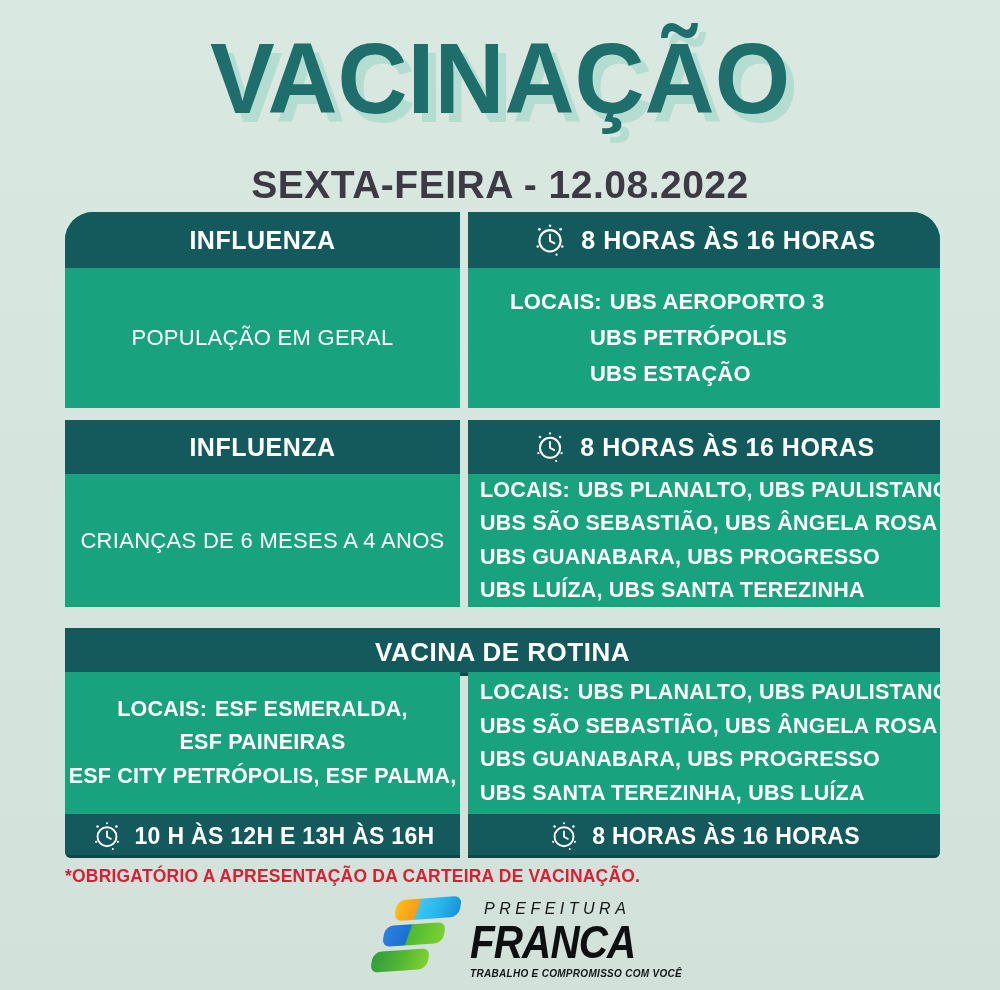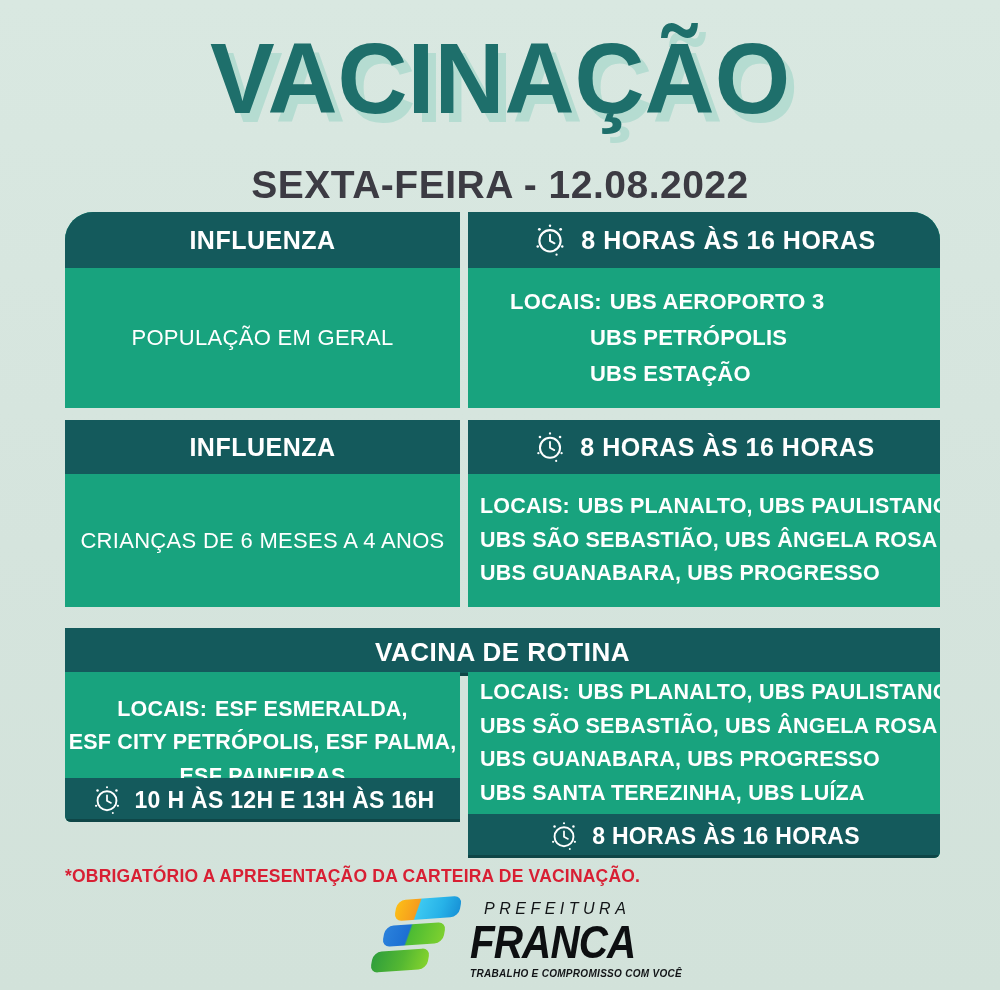--- a/index.html
+++ b/index.html
@@ -22,21 +22,21 @@
   
   .card{position:absolute;background:#18a37e;color:#fff;overflow:hidden;}
   .card-header{
     background:#145a5c;display:flex;align-items:center;justify-content:center;
     gap:13px;font-size:25px;font-weight:bold;letter-spacing:.5px;
   }
   .card1L{left:65px;top:212px;width:395px;height:196px;border-top-left-radius:28px;}
   .card1R{left:468px;top:212px;width:472px;height:196px;border-top-right-radius:28px;}
   .card2L{left:65px;top:420px;width:395px;height:187px;}
   .card2R{left:468px;top:420px;width:472px;height:187px;}
-  .card3L{left:65px;top:672px;width:395px;height:150px;border-bottom-left-radius:6px;}
+  .card3L{left:65px;top:672px;width:395px;height:186px;border-bottom-left-radius:6px;}
   .card3R{left:468px;top:672px;width:472px;height:186px;border-bottom-right-radius:6px;}
   .h56{height:56px;} .h54{height:54px;}
   .card-body{display:flex;flex-direction:column;justify-content:center;}
   .body1{height:140px;} .body2{height:133px;} .body3{height:142px;}
   .centered{align-items:center;text-align:center;}
   .aud{font-size:22px;font-weight:normal;line-height:36px;letter-spacing:.3px;}
   .loc-line{font-size:21.5px;font-weight:bold;line-height:33.5px;letter-spacing:.2px;white-space:nowrap;}
   .hang{padding-left:42px;font-size:22px;line-height:36px;}
   .hang-indent{padding-left:122px;font-size:22px;line-height:36px;}
   .flush{padding-left:12px;}
@@ -130,30 +130,31 @@
           <circle cx="37" cy="30" r="1.5" fill="#fff"></circle>
         <circle cx="22" cy="4.5" r="1.5" fill="#fff"></circle>
           <circle cx="30" cy="40" r="1.4" fill="#fff"></circle>
       </svg>
       <span>8 HORAS ÀS 16 HORAS</span>
     </div>
     <div class="card-body body2">
       <div class="loc-line flush"><span class="locais">LOCAIS:</span><span>UBS PLANALTO, UBS PAULISTANO</span></div>
       <div class="loc-line flush">UBS SÃO SEBASTIÃO, UBS ÂNGELA ROSA</div>
       <div class="loc-line flush">UBS GUANABARA, UBS PROGRESSO</div>
+      <div class="loc-line flush">UBS LUÍZA, UBS SANTA TEREZINHA</div>
     </div>
   </div>
 
   <div class="banner">VACINA DE ROTINA</div>
 
   <div class="card card3L">
     <div class="card-body body3 centered">
       <div class="loc-line"><span class="locais">LOCAIS:</span><span>ESF ESMERALDA,</span></div>
+      <div class="loc-line">ESF PAINEIRAS</div>
       <div class="loc-line">ESF CITY PETRÓPOLIS, ESF PALMA,</div>
-      <div class="loc-line">ESF PAINEIRAS</div>
     </div>
     <div class="card-footer">
       <svg class="clock" width="32" height="32" viewBox="0 0 44 44">
         <circle cx="22" cy="23" r="13" fill="none" stroke="#fff" stroke-width="2.6"></circle>
         <path d="M22 15.5 V23 L27.5 26" fill="none" stroke="#fff" stroke-width="2.4" stroke-linecap="round"></path>
         <circle cx="9" cy="9" r="1.7" fill="#fff"></circle>
           <circle cx="35" cy="9" r="1.7" fill="#fff"></circle>
         <circle cx="7" cy="30" r="1.5" fill="#fff"></circle>
           <circle cx="37" cy="30" r="1.5" fill="#fff"></circle>
         <circle cx="22" cy="4.5" r="1.5" fill="#fff"></circle>

